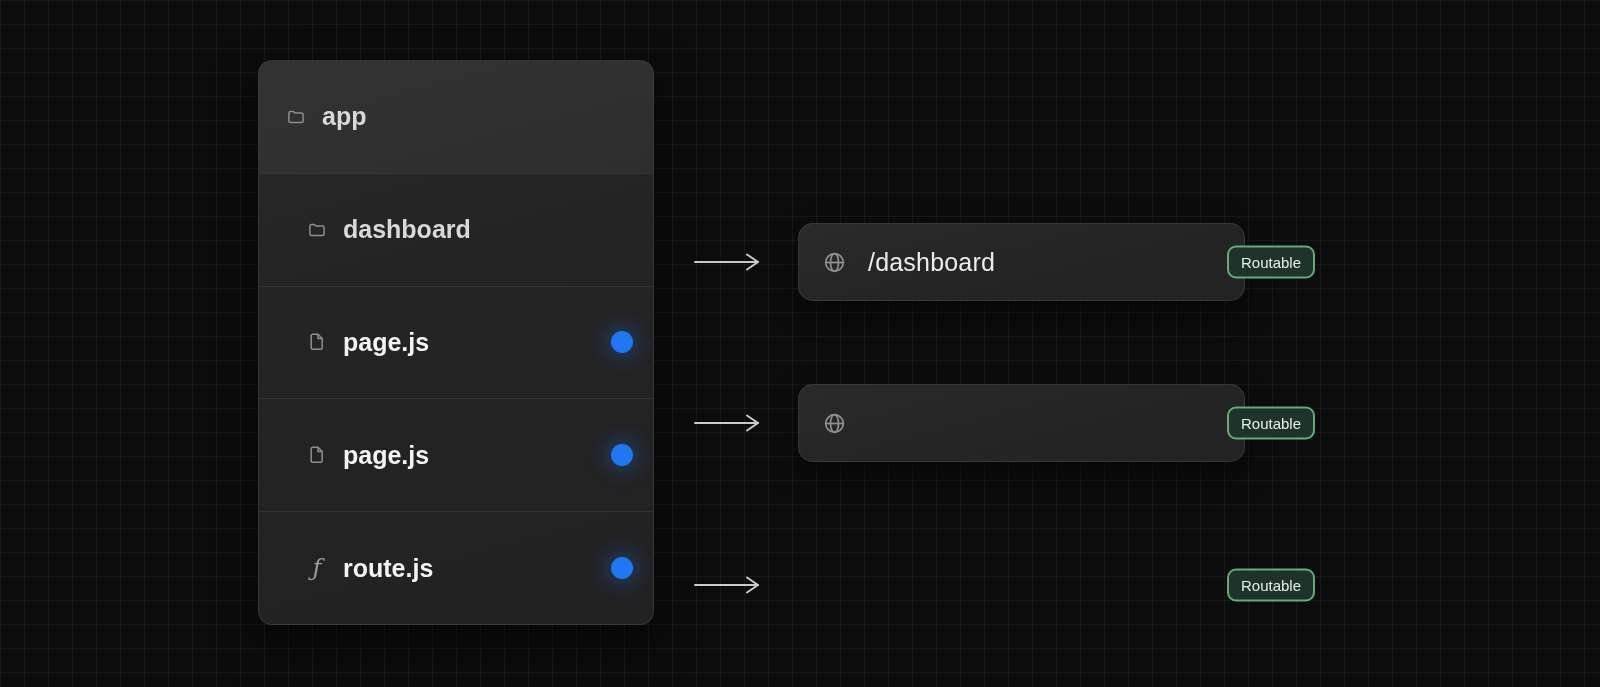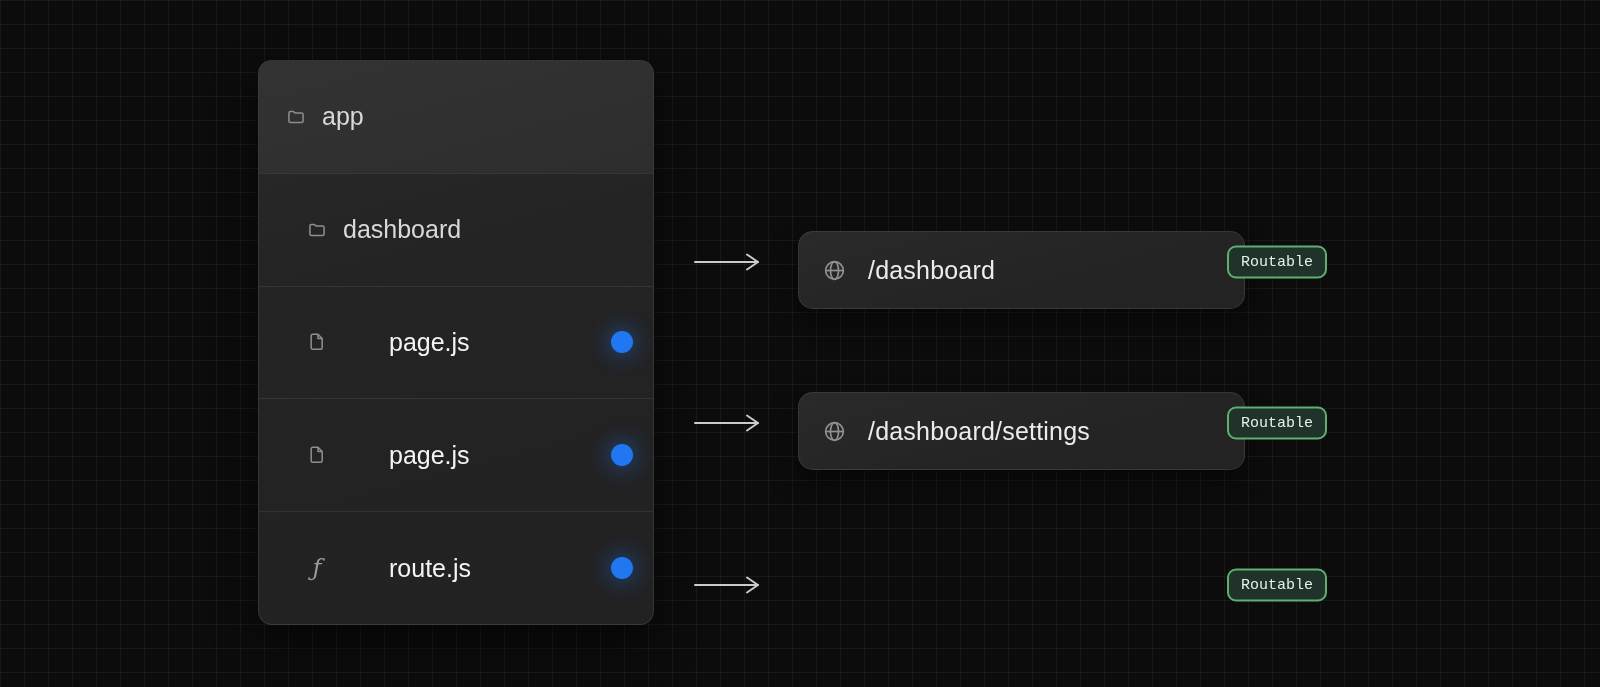--- a/index.html
+++ b/index.html
@@ -46,22 +46,22 @@
   .lvl0 { padding-left: 27px; }
   .lvl1 { padding-left: 68px; }
   .lvl2 { padding-left: 110px; }
   .lvl3 { padding-left: 152px; }
   .tree-row .t-icon { width: 20px; height: 20px; flex: 0 0 auto; color: #8f8f8f; display: block; }
   .tree-row .fn-glyph {
     width: 20px; flex: 0 0 auto; text-align: center;
     font-family: "DejaVu Serif", serif; font-style: italic;
     font-size: 24px; color: #9a9a9a; line-height: 20px;
   }
-  .tree-label-folder { font-weight: 400; color: #d9d9d9; }
-  .tree-label-file { font-weight: 400; color: #f4f4f4; margin-left: 46px; }
+  .tree-label-folder { font-weight: 700; color: #d9d9d9; }
+  .tree-label-file { font-weight: 700; color: #f4f4f4; }
   .route-dot {
     position: absolute;
     right: 20px; top: 50%;
     width: 22px; height: 22px;
     margin-top: -11px;
     border-radius: 50%;
     background: #2176f2;
     box-shadow: 0 0 18px 6px rgba(33,118,242,0.28);
   }
 
@@ -76,34 +76,33 @@
     left: 798px; top: 1px;
     width: 447px; height: 78px;
     border-radius: 15px;
     background: linear-gradient(165deg, #2a2a2b 0%, #242425 60%, #232324 100%);
     border: 1px solid rgba(255,255,255,0.09);
     box-shadow: 0 12px 28px rgba(0,0,0,0.45);
     display: flex;
     align-items: center;
     gap: 22px;
     padding-left: 24px;
-    margin-top: 8px;
   }
   .route-card .globe { width: 23px; height: 23px; flex: 0 0 auto; color: #919191; display: block; }
   .route-path { font-size: 25px; color: #ececec; letter-spacing: 0.2px; }
   .routable-badge {
     position: absolute;
     left: 1227px; top: 50%;
     transform: translateY(-50%);
     padding: 6px 12px;
     border-radius: 9px;
     border: 2px solid #5fae74;
     background: #20332a;
     color: #e6efe8;
-    font-family: Liberation Mono, monospace;
+    font-family: Liberation Sans, sans-serif;
     font-size: 15px;
     line-height: 17px;
     white-space: nowrap;
   }
   .top-222 { top: 222px; }
   .top-383 { top: 383px; }
   .top-545 { top: 545px; }
 </style>
 </head>
 <body>
@@ -174,21 +173,20 @@
     <svg class="arrow" viewBox="0 0 68 18" fill="none" stroke="currentColor" stroke-width="2" stroke-linecap="round" stroke-linejoin="round">
         <path d="M1 9h63"></path>
         <path d="M53 1.5 64 9 53 16.5"></path>
       </svg>
     <div class="route-card">
       <svg class="globe" viewBox="0 0 24 24" fill="none" stroke="currentColor" stroke-width="1.8">
           <circle cx="12" cy="12" r="9.2"></circle>
           <ellipse cx="12" cy="12" rx="4.2" ry="9.2"></ellipse>
           <path d="M2.8 12h18.4"></path>
         </svg>
-      <span class="route-path">/dashboard/settings</span>
     </div>
     <span class="routable-badge">Routable</span>
   </div>
 
   <div class="route-row top-545">
     <svg class="arrow" viewBox="0 0 68 18" fill="none" stroke="currentColor" stroke-width="2" stroke-linecap="round" stroke-linejoin="round">
         <path d="M1 9h63"></path>
         <path d="M53 1.5 64 9 53 16.5"></path>
       </svg>
     <span class="routable-badge">Routable</span>

